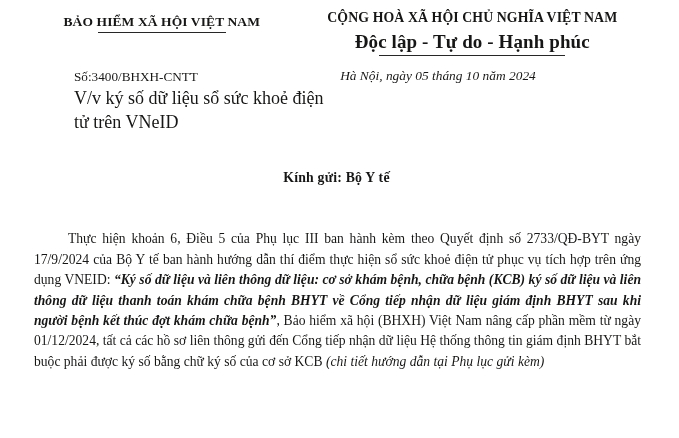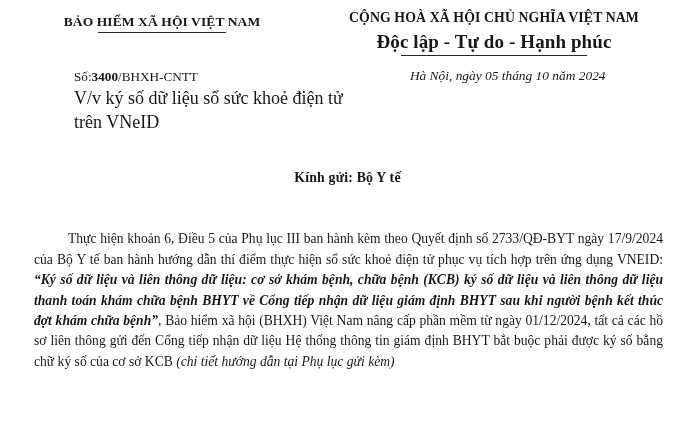--- a/index.html
+++ b/index.html
@@ -13,21 +13,21 @@
     font-family: "Liberation Serif", serif;
     color: #1a1a1a;
     overflow: hidden;
   }
   .page {
     position: relative;
     width: 679px;
     height: 438px;
     background: #fdfdfc;
     box-sizing: border-box;
-    padding: 10px 10px 0 26px;
+    padding: 10px 32px 0 26px;
     filter: contrast(1.04);
   }
   
   .header {
     display: flex;
     flex-direction: row;
     align-items: flex-start;
     justify-content: space-between;
   }
   .header-left {
@@ -75,29 +75,29 @@
   .doc-number-block {
     width: 290px;
     padding-left: 48px;
     font-size: 13.2px;
     line-height: 1.38;
   }
   .doc-number {
     white-space: nowrap;
   }
   .doc-number .num {
-    font-weight: bold;
+    font-weight: normal;
   }
   .doc-subject {
     font-size: 18px;
     line-height: 1.34;
   }
   .place-date {
     width: 330px;
-    text-align: center;
+    text-align: left;
     font-style: italic;
     font-size: 13.4px;
     padding-right: 4px;
   }
 
   
   .recipient {
     text-align: center;
     font-weight: bold;
     font-size: 13.8px;

